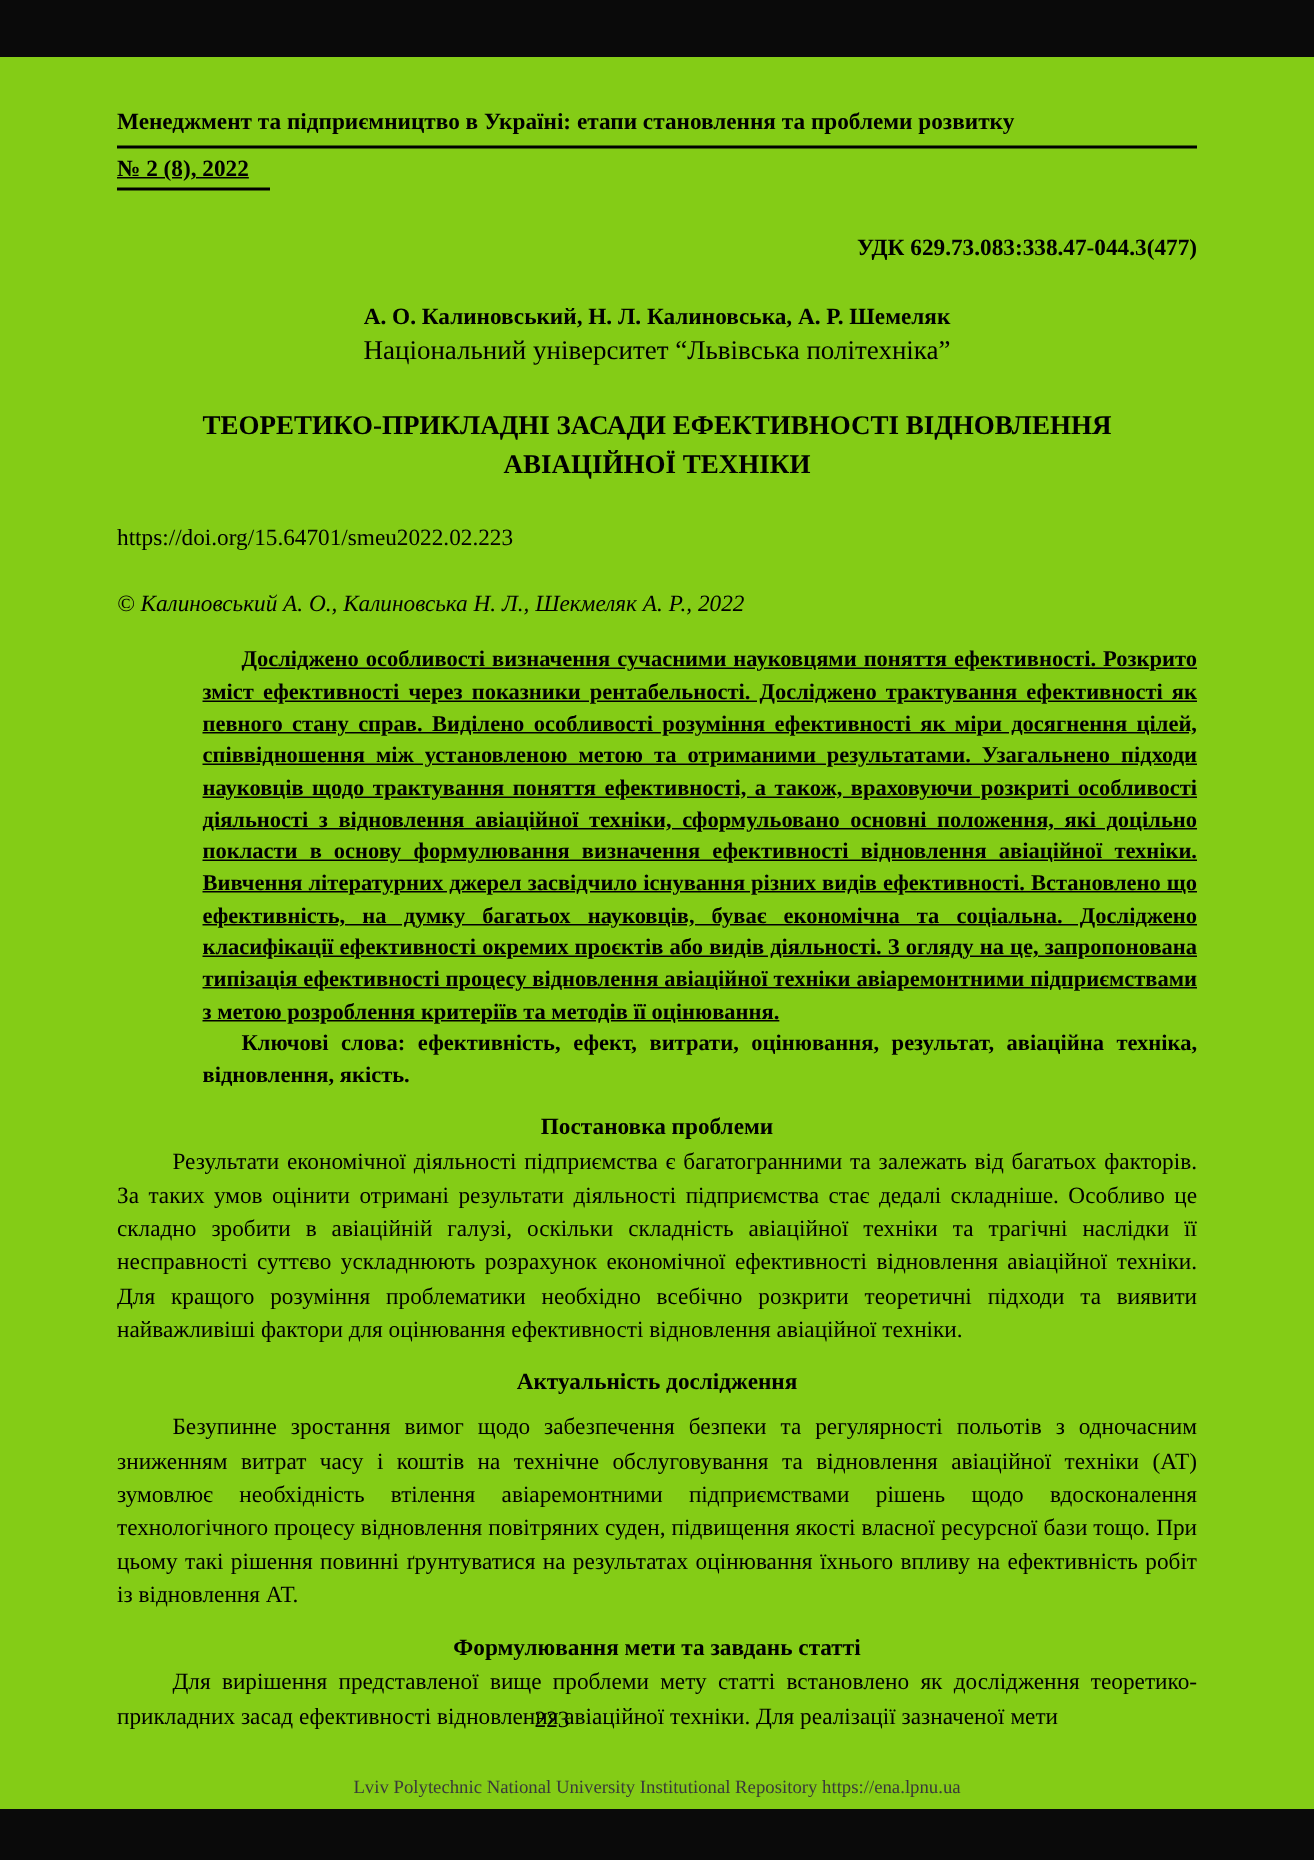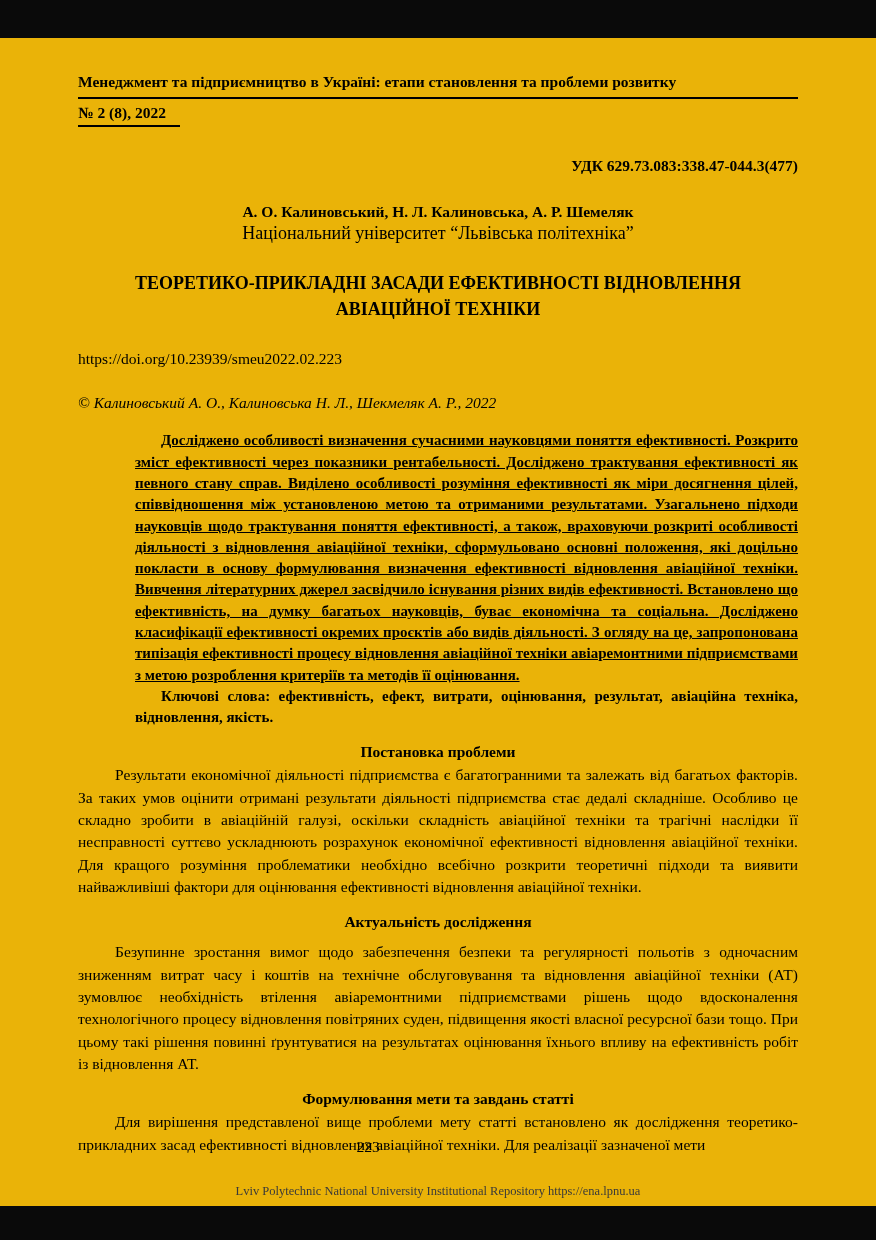--- a/index.html
+++ b/index.html
@@ -1,21 +1,21 @@
 <!DOCTYPE html>
 <html lang="uk"><head>
 <meta charset="utf-8">
 <style>
   html, body { margin: 0; padding: 0; background: #777; }
   .page {
     position: relative;
     width: 876px;
     height: 1240px;
     margin: 0 auto;
-    background: #eab308;
+    background: #84cc16;
     font-family: "Liberation Serif", serif;
     color: #000;
     overflow: hidden;
   }
   .bar-top {
     position: absolute; top: 0; left: 0;
     width: 876px; height: 38px;
     background: #0a0a0a;
   }
   .bar-bottom {
@@ -35,20 +35,21 @@
     padding-bottom: 5px;
     border-bottom: 2px solid #000;
   }
   .jheader2 { margin-top: 5px; font-size: 15.5px; }
   .jheader2 .issue {
     font-weight: bold;
     display: inline-block;
     border-bottom: 2px solid #000;
     padding-bottom: 3px;
     padding-right: 14px;
+    text-decoration: underline;
   }
   .udk-line {
     margin-top: 30px;
     text-align: right;
     font-size: 15.5px;
     font-weight: bold;
     font-family: Liberation Serif, serif;
   }
   .authors {
     margin-top: 28px;
@@ -143,21 +144,21 @@
     </div>
 
     <div class="udk-line">УДК 629.73.083:338.47-044.3(477)</div>
 
     <div class="authors">А. О. Калиновський, Н. Л. Калиновська, А. Р. Шемеляк</div>
 
     <div class="affiliation">Національний університет “Львівська політехніка”</div>
 
     <div class="article-title">ТЕОРЕТИКО-ПРИКЛАДНІ ЗАСАДИ ЕФЕКТИВНОСТІ ВІДНОВЛЕННЯ АВІАЦІЙНОЇ ТЕХНІКИ</div>
 
-    <div class="doi">https://doi.org/10.23939/smeu2022.02.223</div>
+    <div class="doi">https://doi.org/15.64701/smeu2022.02.223</div>
 
     <div class="copyright">© Калиновський А. О., Калиновська Н. Л., Шекмеляк А. Р., 2022</div>
 
     <div class="abstract">Досліджено особливості визначення сучасними науковцями поняття ефективності. Розкрито зміст ефективності через показники рентабельності. Досліджено трактування ефективності як певного стану справ. Виділено особливості розуміння ефективності як міри досягнення цілей, співвідношення між установленою метою та отриманими результатами. Узагальнено підходи науковців щодо трактування поняття ефективності, а також, враховуючи розкриті особливості діяльності з відновлення авіаційної техніки, сформульовано основні положення, які доцільно покласти в основу формулювання визначення ефективності відновлення авіаційної техніки. Вивчення літературних джерел засвідчило існування різних видів ефективності. Встановлено що ефективність, на думку багатьох науковців, буває економічна та соціальна. Досліджено класифікації ефективності окремих проєктів або видів діяльності. З огляду на це, запропонована типізація ефективності процесу відновлення авіаційної техніки авіаремонтними підприємствами з метою розроблення критеріїв та методів її оцінювання.</div>
 
     <div class="keywords">Ключові слова: ефективність, ефект, витрати, оцінювання, результат, авіаційна техніка, відновлення, якість.</div>
 
     <div class="section-heading">Постановка проблеми</div>
     <div class="section-body">Результати економічної діяльності підприємства є багатогранними та залежать від багатьох факторів. За таких умов оцінити отримані результати діяльності підприємства стає дедалі складніше. Особливо це складно зробити в авіаційній галузі, оскільки складність авіаційної техніки та трагічні наслідки її несправності суттєво ускладнюють розрахунок економічної ефективності відновлення авіаційної техніки. Для кращого розуміння проблематики необхідно всебічно розкрити теоретичні підходи та виявити найважливіші фактори для оцінювання ефективності відновлення авіаційної техніки.</div>
 

